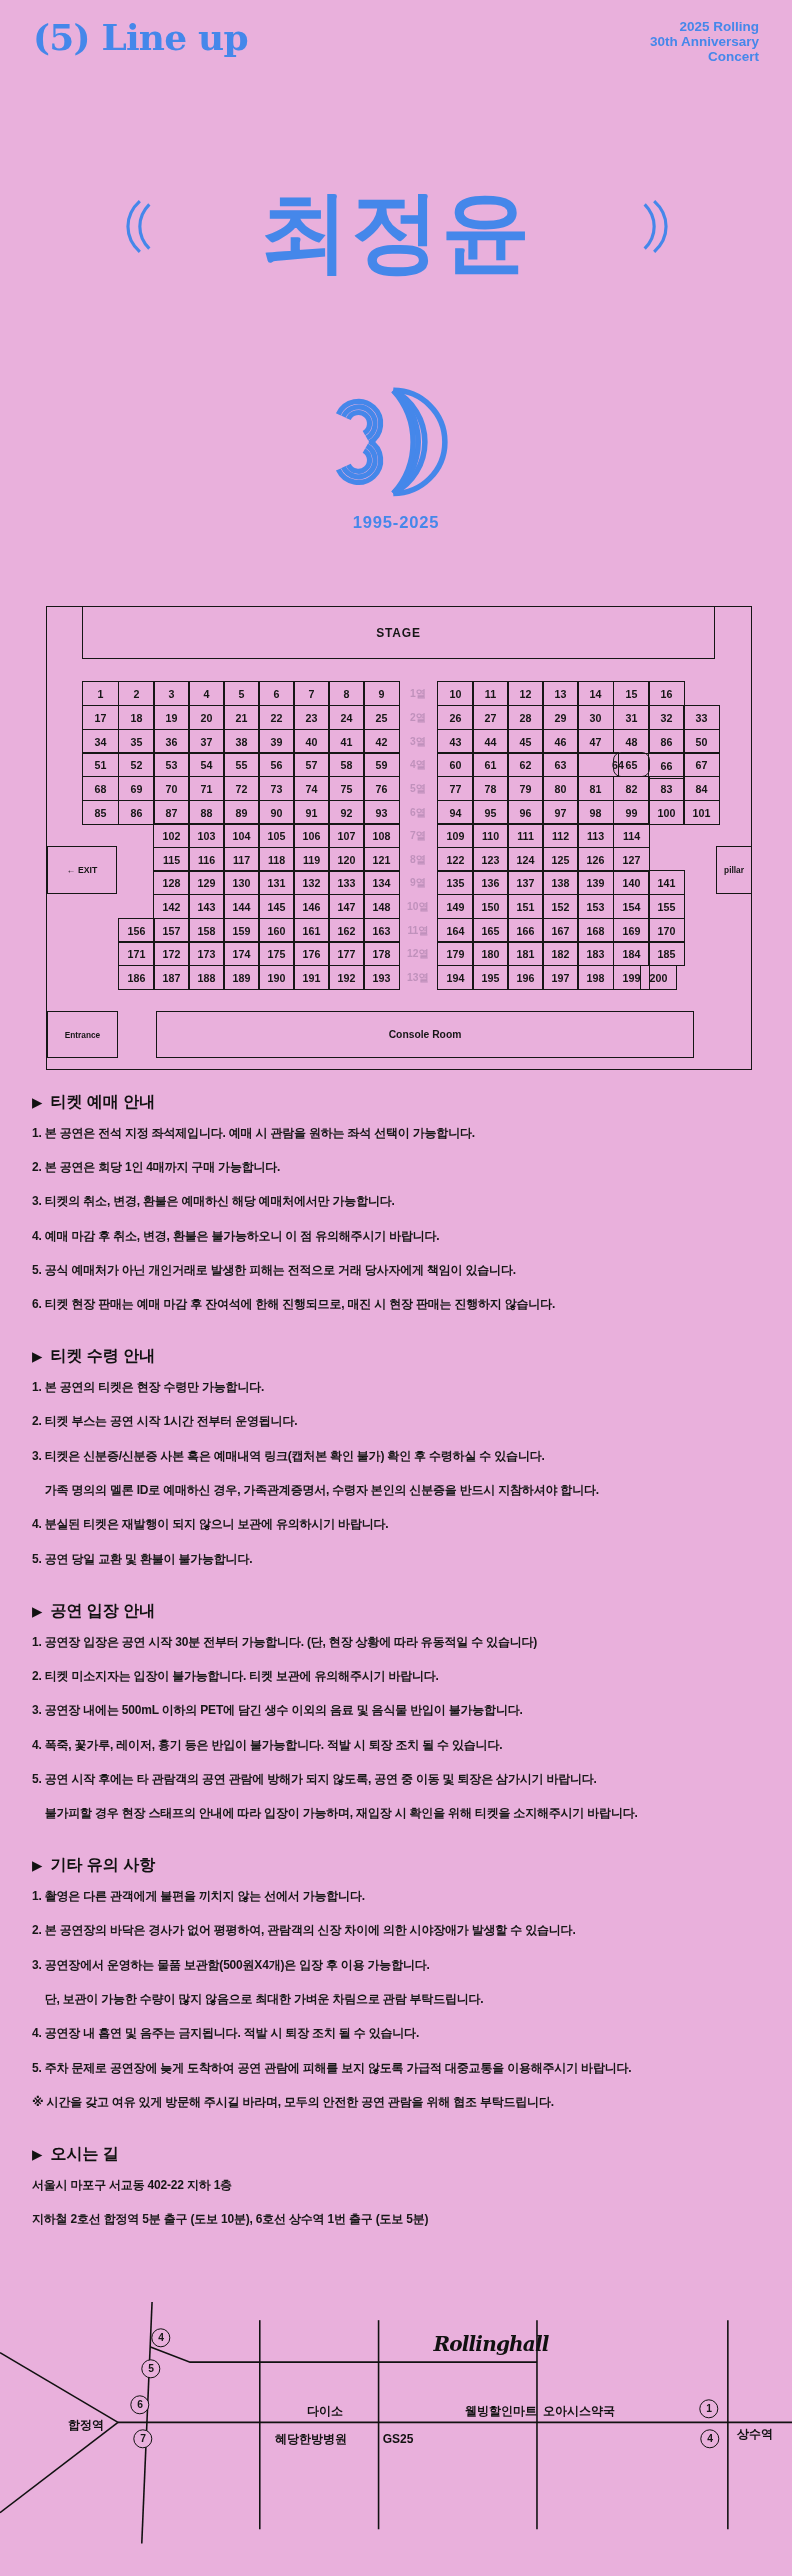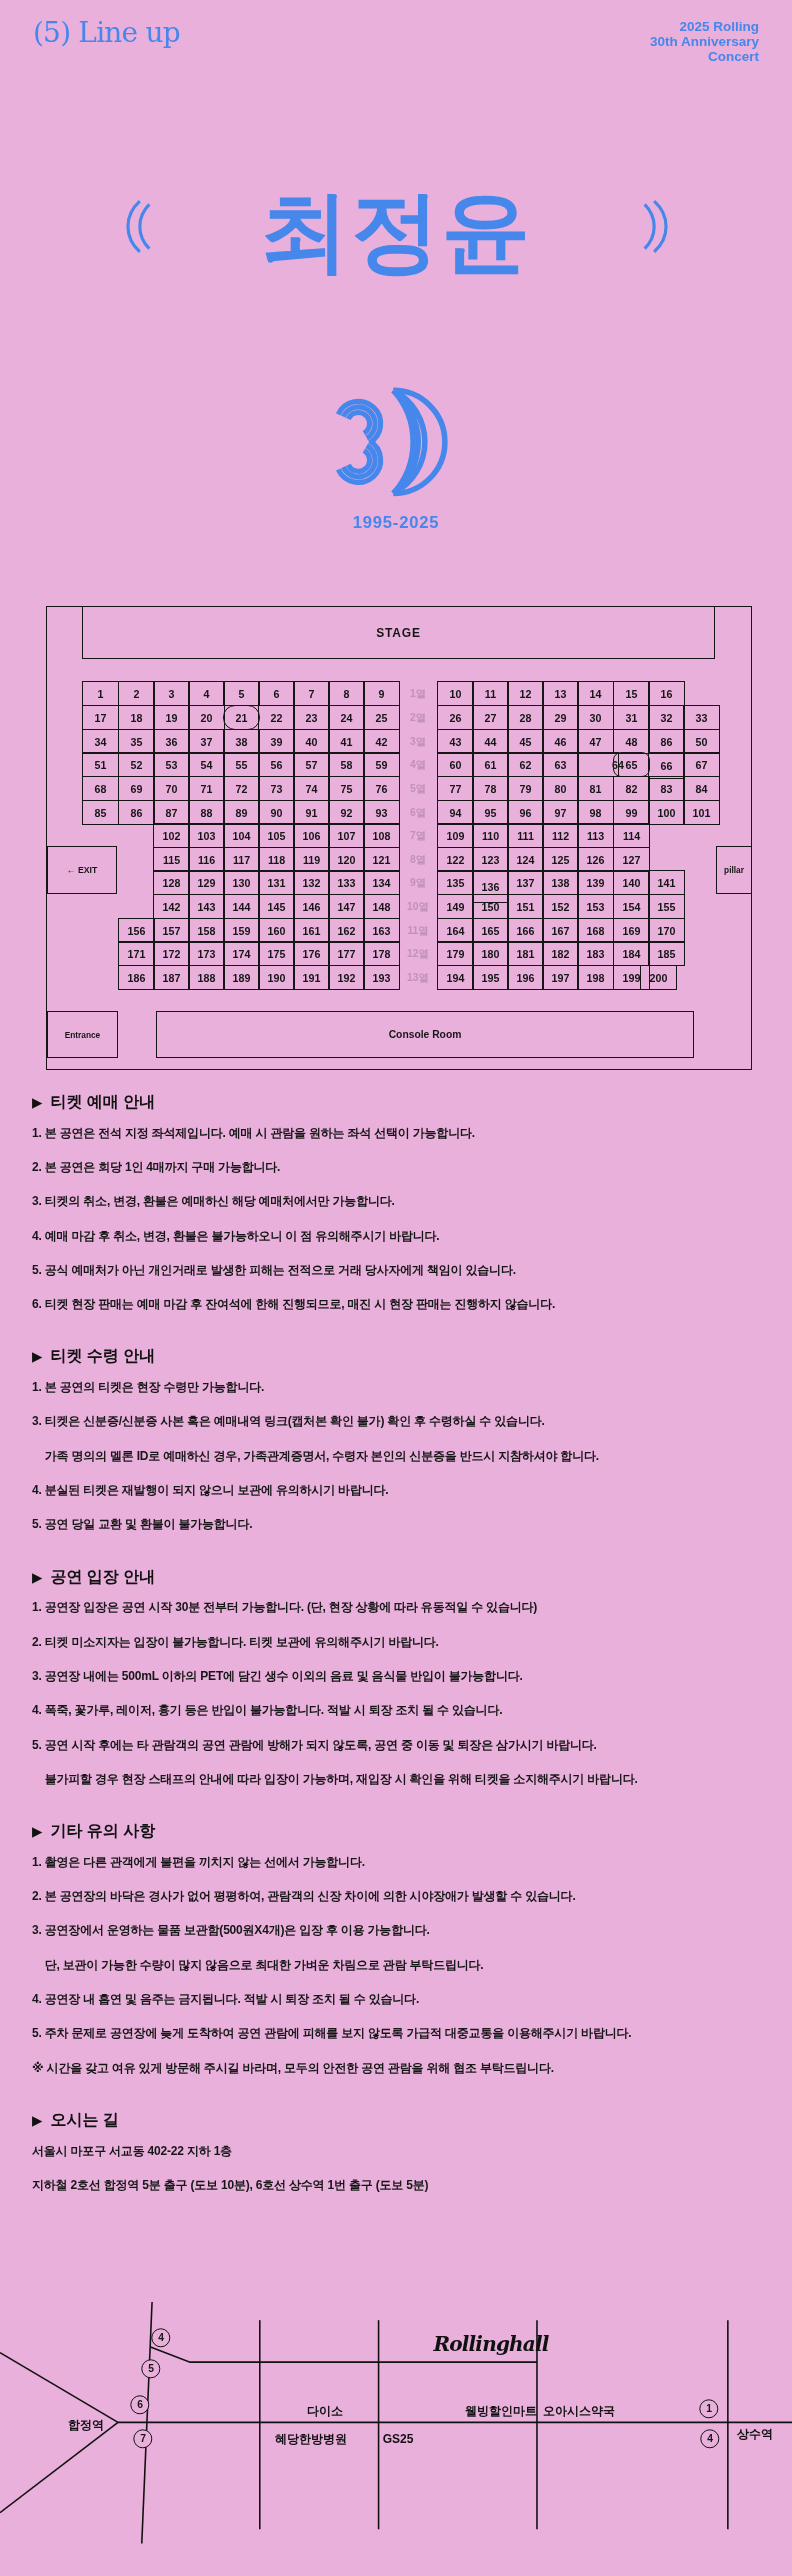--- a/index.html
+++ b/index.html
@@ -1,20 +1,20 @@
 <!DOCTYPE html>
 <html style="font-size:12.7px"><head>
 <meta charset="utf-8">
 <style>
   html,body{margin:0;padding:0;background:#e9b0dc;}
   #canvas{position:relative;width:792px;height:2576px;background:#e9b0dc;overflow:hidden;
           font-family:"Liberation Sans","DejaVu Sans",sans-serif;color:#161616;}
   
   .lineup{position:absolute;left:33px;top:16px;font-family:"DejaVu Serif","Liberation Serif",serif;
-          font-weight:400;font-size:28px;color:#4587ea;letter-spacing:-0.8px;}
+          font-weight:700;font-size:36px;color:#4587ea;letter-spacing:-0.8px;}
   .hdr-right{position:absolute;right:33px;top:19px;text-align:right;color:#4587ea;
              font-weight:700;font-size:13.5px;line-height:15px;}
   
   .artist{position:absolute;left:0;top:184px;width:792px;text-align:center;color:#4587ea;
           font-weight:900;font-size:89px;line-height:95px;letter-spacing:1.6px;}
   .orn{position:absolute;top:198px;}
   
   .logo30{position:absolute;left:325px;top:384px;}
   .years{position:absolute;left:0;top:513px;width:792px;text-align:center;color:#4587ea;
          font-weight:800;font-size:16.6px;letter-spacing:0.8px;}
@@ -109,21 +109,21 @@
         <div class="seat" style="left: 472px; top: 681px; width: 37px; height: 25px;">11</div>
         <div class="seat" style="left: 507px; top: 681px; width: 37px; height: 25px;">12</div>
         <div class="seat" style="left: 542px; top: 681px; width: 37px; height: 25px;">13</div>
         <div class="seat" style="left: 577px; top: 681px; width: 37px; height: 25px;">14</div>
         <div class="seat" style="left: 613px; top: 681px; width: 37px; height: 25px;">15</div>
         <div class="seat" style="left: 648px; top: 681px; width: 37px; height: 25px;">16</div>
         <div class="seat" style="left: 82px; top: 705px; width: 37px; height: 25px;">17</div>
         <div class="seat" style="left: 118px; top: 705px; width: 37px; height: 25px;">18</div>
         <div class="seat" style="left: 153px; top: 705px; width: 37px; height: 25px;">19</div>
         <div class="seat" style="left: 188px; top: 705px; width: 37px; height: 25px;">20</div>
-        <div class="seat" style="left: 223px; top: 705px; width: 37px; height: 25px; border-radius: 12px;">21</div>
+        <div class="seat" style="left: 223px; top: 705px; width: 37px; height: 25px;">21</div>
         <div class="seat" style="left: 258px; top: 705px; width: 37px; height: 25px;">22</div>
         <div class="seat" style="left: 293px; top: 705px; width: 37px; height: 25px;">23</div>
         <div class="seat" style="left: 328px; top: 705px; width: 37px; height: 25px;">24</div>
         <div class="seat" style="left: 363px; top: 705px; width: 37px; height: 25px;">25</div>
         <div class="rowlab" style="left: 399px; top: 705px; width: 38px; height: 25px;">2열</div>
         <div class="seat" style="left: 437px; top: 705px; width: 37px; height: 25px;">26</div>
         <div class="seat" style="left: 472px; top: 705px; width: 37px; height: 25px;">27</div>
         <div class="seat" style="left: 507px; top: 705px; width: 37px; height: 25px;">28</div>
         <div class="seat" style="left: 542px; top: 705px; width: 37px; height: 25px;">29</div>
         <div class="seat" style="left: 577px; top: 705px; width: 37px; height: 25px;">30</div>
@@ -232,21 +232,21 @@
         <div class="seat" style="left: 613px; top: 847px; width: 37px; height: 25px;">127</div>
         <div class="seat" style="left: 153px; top: 870px; width: 37px; height: 25px;">128</div>
         <div class="seat" style="left: 188px; top: 870px; width: 37px; height: 25px;">129</div>
         <div class="seat" style="left: 223px; top: 870px; width: 37px; height: 25px;">130</div>
         <div class="seat" style="left: 258px; top: 870px; width: 37px; height: 25px;">131</div>
         <div class="seat" style="left: 293px; top: 870px; width: 37px; height: 25px;">132</div>
         <div class="seat" style="left: 328px; top: 870px; width: 37px; height: 25px;">133</div>
         <div class="seat" style="left: 363px; top: 870px; width: 37px; height: 25px;">134</div>
         <div class="rowlab" style="left: 399px; top: 870px; width: 38px; height: 25px;">9열</div>
         <div class="seat" style="left: 437px; top: 870px; width: 37px; height: 25px;">135</div>
-        <div class="seat" style="left: 472px; top: 870px; width: 37px; height: 33px;">136</div>
+        <div class="seat" style="left: 472px; top: 870px; width: 37px; height: 25px;">136</div>
         <div class="seat" style="left: 507px; top: 870px; width: 37px; height: 25px;">137</div>
         <div class="seat" style="left: 542px; top: 870px; width: 37px; height: 25px;">138</div>
         <div class="seat" style="left: 577px; top: 870px; width: 37px; height: 25px;">139</div>
         <div class="seat" style="left: 613px; top: 870px; width: 37px; height: 25px;">140</div>
         <div class="seat" style="left: 648px; top: 870px; width: 37px; height: 25px;">141</div>
         <div class="seat" style="left: 153px; top: 894px; width: 37px; height: 25px;">142</div>
         <div class="seat" style="left: 188px; top: 894px; width: 37px; height: 25px;">143</div>
         <div class="seat" style="left: 223px; top: 894px; width: 37px; height: 25px;">144</div>
         <div class="seat" style="left: 258px; top: 894px; width: 37px; height: 25px;">145</div>
         <div class="seat" style="left: 293px; top: 894px; width: 37px; height: 25px;">146</div>
@@ -318,20 +318,21 @@
   <div id="sections">
       <div class="sec-title"><span class="tri">▶</span><span>티켓 예매 안내</span></div>
       <p class="sec-item">1. 본 공연은 전석 지정 좌석제입니다. 예매 시 관람을 원하는 좌석 선택이 가능합니다.</p>
       <p class="sec-item">2. 본 공연은 회당 1인 4매까지 구매 가능합니다.</p>
       <p class="sec-item">3. 티켓의 취소, 변경, 환불은 예매하신 해당 예매처에서만 가능합니다.</p>
       <p class="sec-item">4. 예매 마감 후 취소, 변경, 환불은 불가능하오니 이 점 유의해주시기 바랍니다.</p>
       <p class="sec-item">5. 공식 예매처가 아닌 개인거래로 발생한 피해는 전적으로 거래 당사자에게 책임이 있습니다.</p>
       <p class="sec-item">6. 티켓 현장 판매는 예매 마감 후 잔여석에 한해 진행되므로, 매진 시 현장 판매는 진행하지 않습니다.</p>
       <div class="sec-title"><span class="tri">▶</span><span>티켓 수령 안내</span></div>
       <p class="sec-item">1. 본 공연의 티켓은 현장 수령만 가능합니다.</p>
+      <p class="sec-item">2. 티켓 부스는 공연 시작 1시간 전부터 운영됩니다.</p>
       <p class="sec-item">3. 티켓은 신분증/신분증 사본 혹은 예매내역 링크(캡처본 확인 불가) 확인 후 수령하실 수 있습니다.</p>
       <p class="sec-item indent">가족 명의의 멜론 ID로 예매하신 경우, 가족관계증명서, 수령자 본인의 신분증을 반드시 지참하셔야 합니다.</p>
       <p class="sec-item">4. 분실된 티켓은 재발행이 되지 않으니 보관에 유의하시기 바랍니다.</p>
       <p class="sec-item">5. 공연 당일 교환 및 환불이 불가능합니다.</p>
       <div class="sec-title"><span class="tri">▶</span><span>공연 입장 안내</span></div>
       <p class="sec-item">1. 공연장 입장은 공연 시작 30분 전부터 가능합니다. (단, 현장 상황에 따라 유동적일 수 있습니다)</p>
       <p class="sec-item">2. 티켓 미소지자는 입장이 불가능합니다. 티켓 보관에 유의해주시기 바랍니다.</p>
       <p class="sec-item">3. 공연장 내에는 500mL 이하의 PET에 담긴 생수 이외의 음료 및 음식물 반입이 불가능합니다.</p>
       <p class="sec-item">4. 폭죽, 꽃가루, 레이저, 흉기 등은 반입이 불가능합니다. 적발 시 퇴장 조치 될 수 있습니다.</p>
       <p class="sec-item">5. 공연 시작 후에는 타 관람객의 공연 관람에 방해가 되지 않도록, 공연 중 이동 및 퇴장은 삼가시기 바랍니다.</p>

